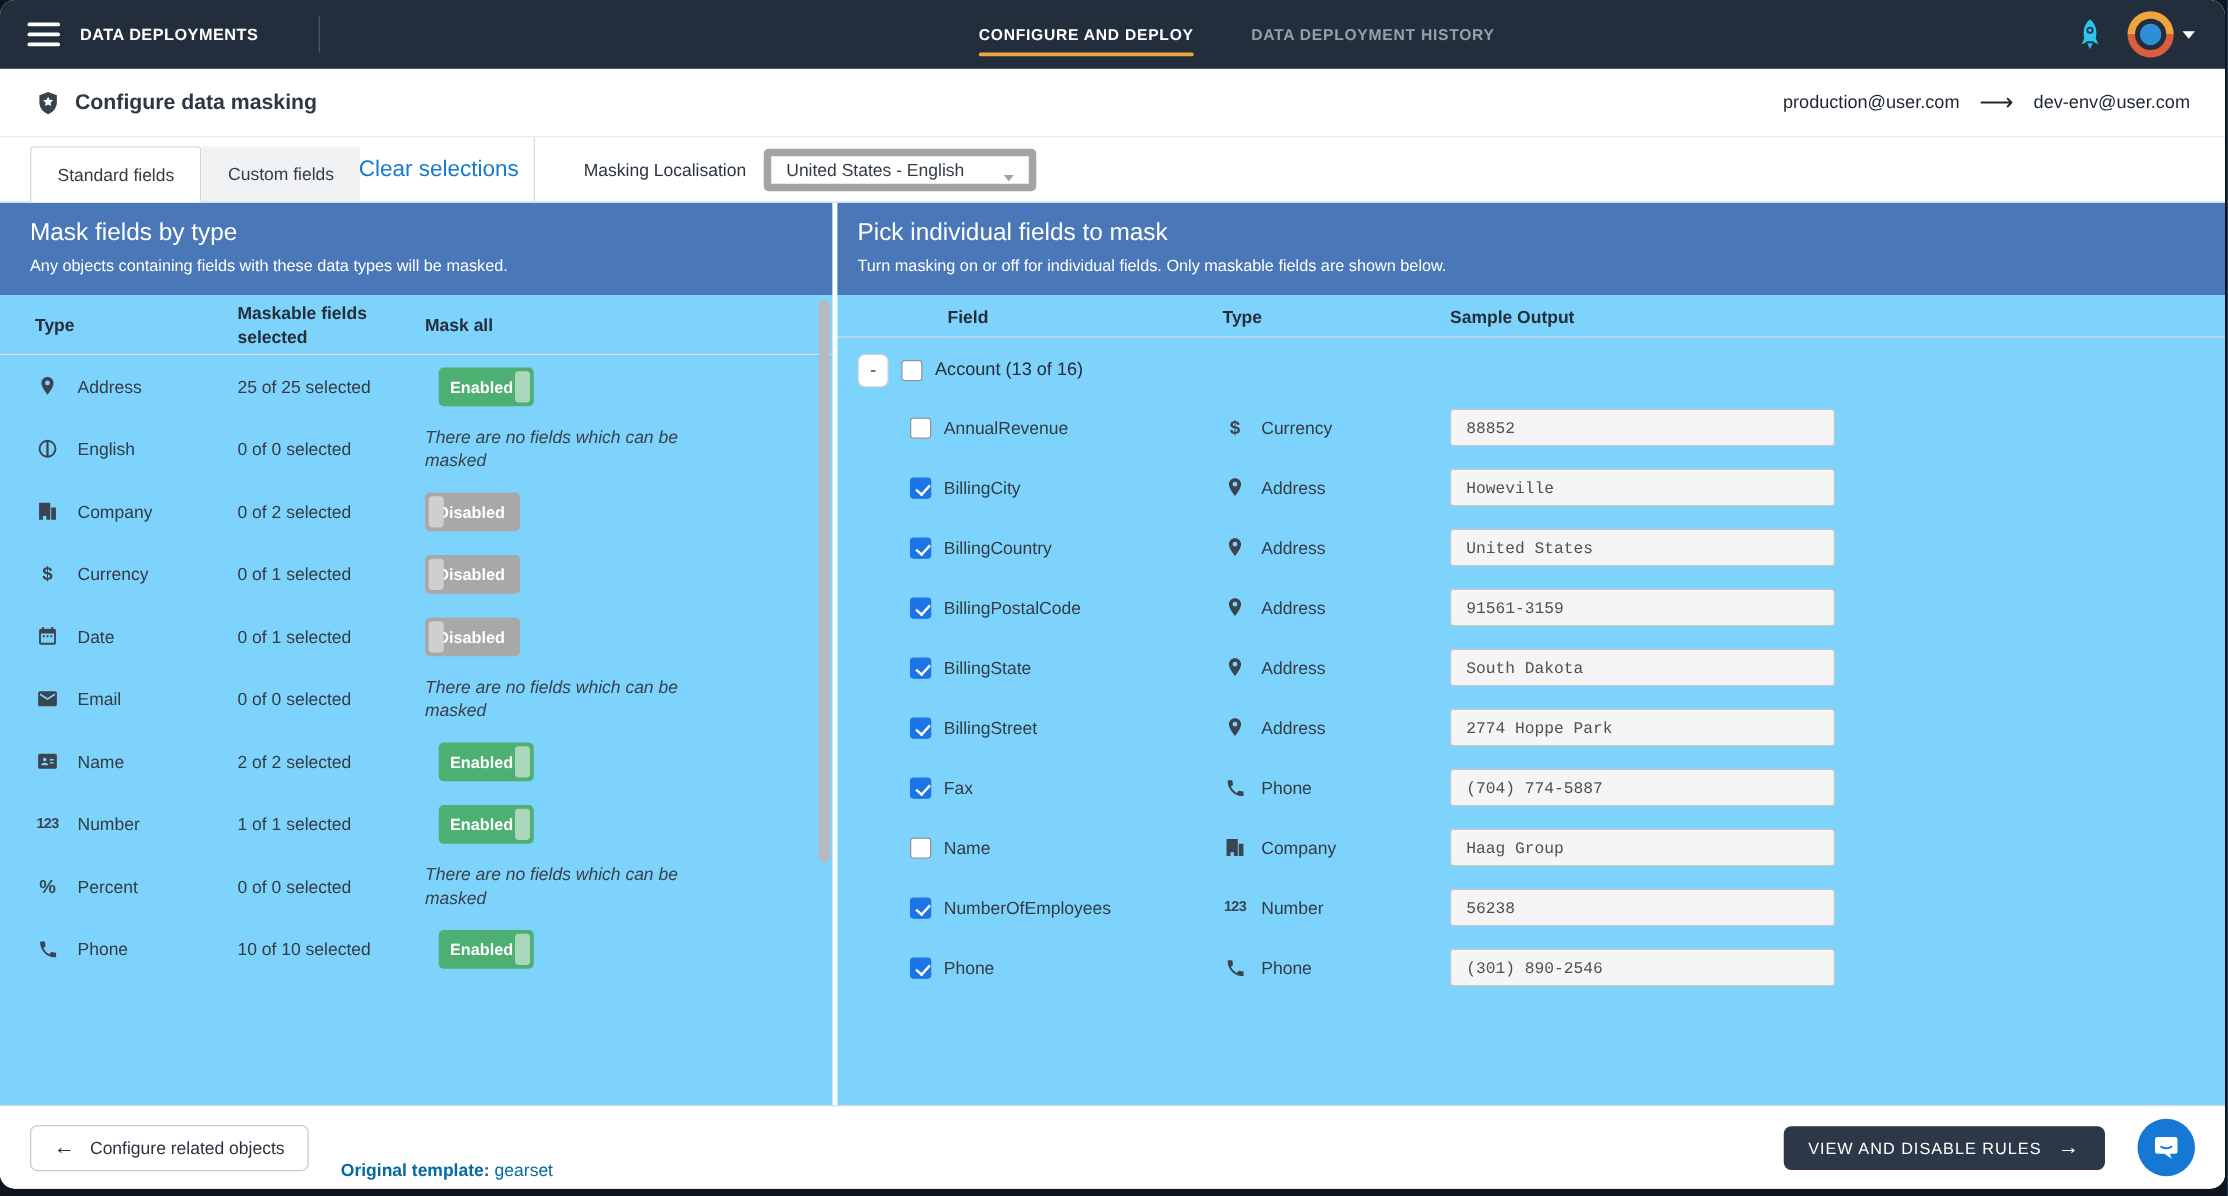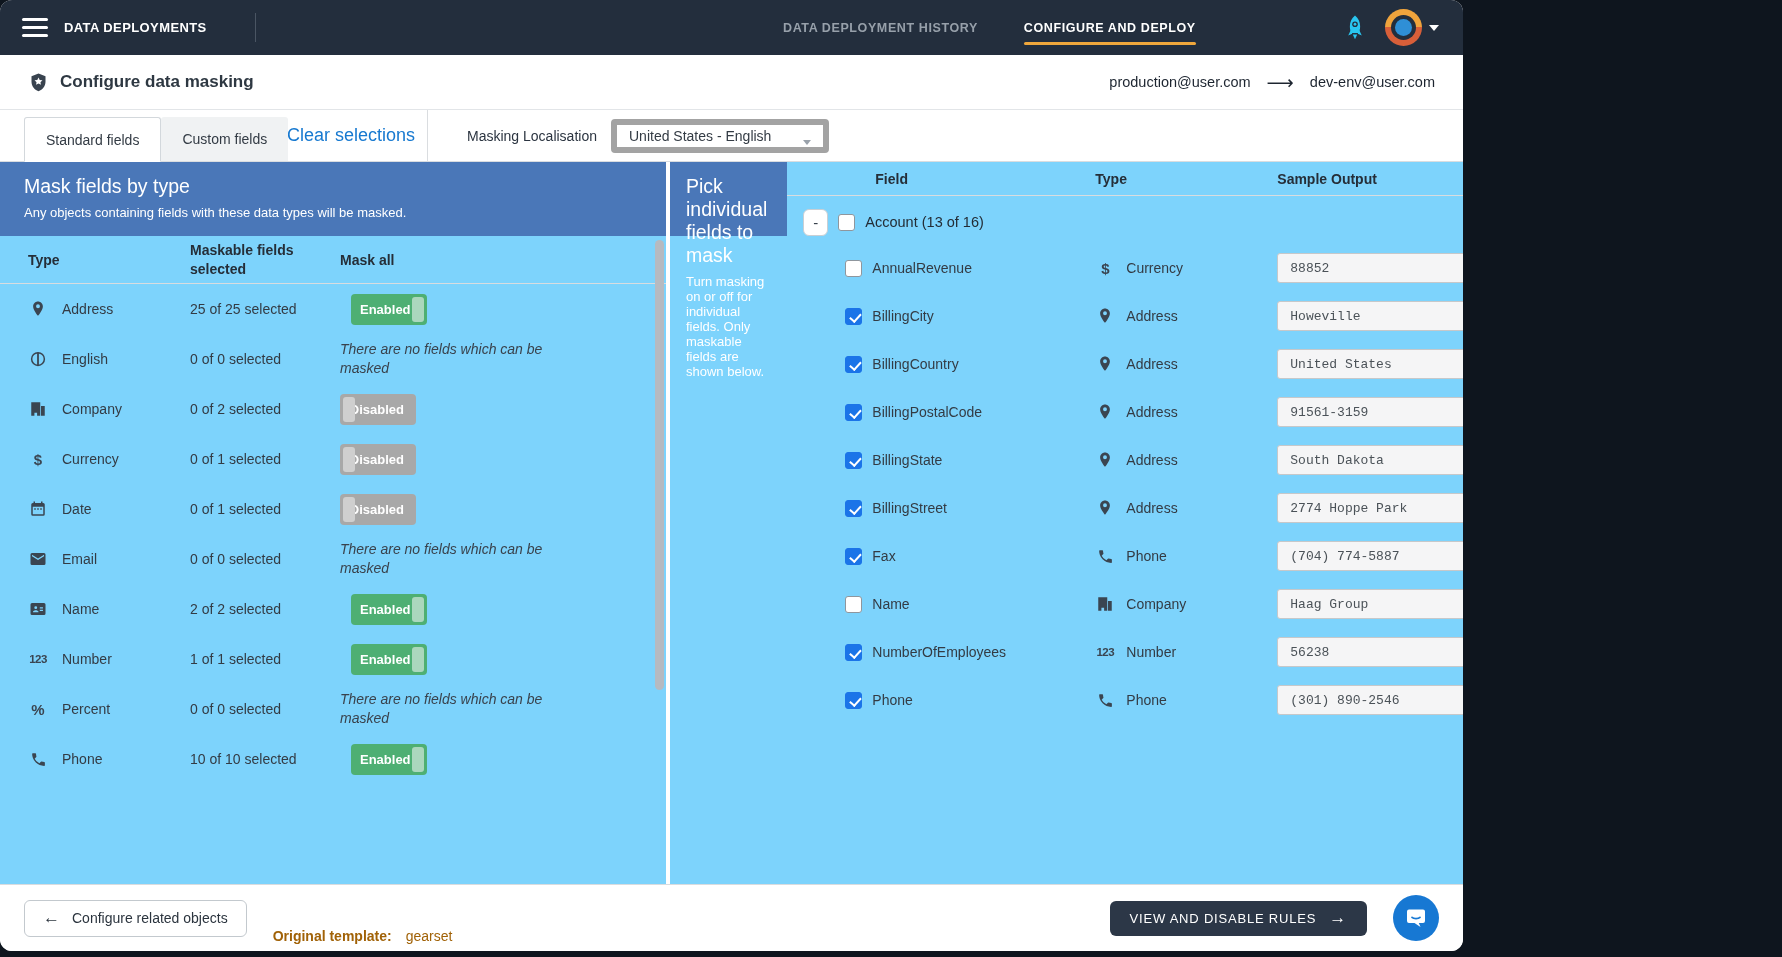--- a/index.html
+++ b/index.html
@@ -1,17 +1,17 @@
 <!DOCTYPE html>
 <html><head>
 <meta charset="utf-8">
 <style>
   * { margin:0; padding:0; box-sizing:border-box; }
   html,body { width:1782px; height:957px; background:#0e151e; font-family:"Liberation Sans","DejaVu Sans",sans-serif; }
-  .app { width:1463px; height:951px; background:#fff; border-radius:12px; overflow:hidden; display:flex; flex-direction:column; }
+  .app { width:1780px; height:951px; background:#fff; border-radius:12px; overflow:hidden; display:flex; flex-direction:column; }
 
   
   .nav { height:55px; background:#232e3d; display:flex; align-items:center; position:relative; flex:0 0 55px; }
   .burger { margin-left:22px; width:26px; display:flex; flex-direction:column; gap:5px; cursor:pointer; }
   .burger span { height:3px; background:#fff; border-radius:2px; }
   .nav-title { color:#fff; font-size:13px; font-weight:700; letter-spacing:.4px; margin-left:16px; }
   .nav-div { position:absolute; left:255px; top:13px; bottom:13px; width:1px; background:#4a5563; }
   .nav-tabs { position:absolute; left:783px; top:0; bottom:0; display:flex; gap:46px; }
   .nav-tab { color:#97a0aa; font-size:12.5px; font-weight:700; letter-spacing:.6px; height:100%; display:flex; align-items:center; position:relative; cursor:pointer; }
   .nav-tab.active { color:#fff; }
@@ -38,21 +38,21 @@
   .clear-link { position:absolute; left:287px; top:0; bottom:0; display:flex; align-items:center; color:#1779d0; font-size:18px; cursor:pointer; }
   .tb-div { position:absolute; left:427px; top:0; bottom:0; width:1px; background:#dadde0; }
   .loc-label { position:absolute; left:467px; top:0; bottom:0; display:flex; align-items:center; font-size:14px; color:#2b3440; }
   .loc-select { position:absolute; left:611px; top:9px; width:218px; height:34px; border:6px solid #a3a3a3; border-radius:4px; background:#fff; display:flex; align-items:center; padding:0 12px; font-size:14px; color:#333b44; cursor:pointer; }
   .loc-select::after { content:""; position:absolute; right:12px; top:15px; border-left:4.5px solid transparent; border-right:4.5px solid transparent; border-top:5px solid #9aa2ab; }
 
   
   .main { display:flex; flex:1 1 auto; background:#7dd3fc; overflow:hidden; }
   .left-panel { width:666px; flex:0 0 666px; display:flex; flex-direction:column; }
   .panel-gap { width:4px; flex:0 0 4px; background:#fff; }
-  .right-panel { flex:1 1 auto; display:flex; flex-direction:row; }
+  .right-panel { flex:1 1 auto; display:flex; flex-direction:column; }
   .panel-head { height:74px; flex:0 0 74px; background:#4a77b8; color:#fff; padding:13px 20px 0 24px; }
   .right-panel .panel-head { padding-left:16px; }
   .panel-head h2 { font-size:19.5px; font-weight:400; margin-bottom:7px; }
   .panel-head p { font-size:13px; font-weight:400; }
 
   .l-body { position:relative; flex:1 1 auto; overflow:hidden; }
   .l-header { display:flex; align-items:center; height:48px; padding-left:28px; border-bottom:1px solid #d9dcdf; font-size:14px; font-weight:700; color:#252e38; }
   .lh1 { width:162px; } .lh2 { width:150px; } .lh2 span { display:block; width:112px; line-height:1.3; } .lh3 { flex:1; }
   .l-row { display:flex; align-items:center; height:50px; padding-left:28px; }
   .lc1 { width:162px; display:flex; align-items:center; gap:14px; font-size:14px; color:#333b44; }
@@ -88,43 +88,43 @@
 
   .txt-ic { font-weight:700; color:#3a4551; }
   .txt-ic.num { font-size:11.5px; letter-spacing:-.5px; }
   .txt-ic.cur { font-size:15px; }
   .txt-ic.pct { font-size:15px; }
 
   
   .footer { height:67px; flex:0 0 67px; background:#fff; border-top:1px solid #d9dcdf; display:flex; align-items:center; padding:0 24px; }
   .back-btn { display:flex; align-items:center; gap:12px; height:37px; padding:0 18px; border:1px solid #c3c9ce; border-radius:6px; background:#fff; font-size:14px; color:#2b343e; cursor:pointer; }
   .back-btn .arr { font-size:17px; }
-  .tpl { margin-left:26px; font-size:14px; color:#a16207; display:flex; gap:14px;margin-top:36px; }
+  .tpl { margin-left:26px; font-size:14px; color:#0369a1; display:flex; gap:4px;margin-top:36px; }
   .tpl b { font-weight:700; }
   .foot-right { margin-left:auto; display:flex; align-items:center; gap:26px; }
   .primary-btn { height:35px; background:#2c3747; color:#fff; border-radius:6px; padding:0 20px; display:flex; align-items:center; gap:13px; font-size:13px; letter-spacing:.8px; cursor:pointer; }
   .primary-btn .arr { font-size:17px; }
   .chat-btn { width:46px; height:46px; border-radius:50%; background:#1778d3; display:flex; align-items:center; justify-content:center; cursor:pointer; }
 </style>
 </head>
 <body>
 
 <div class="app">
 
   <div class="nav">
     <div class="burger">
         <span></span>
         <span></span>
         <span></span>
       </div>
     <div class="nav-title">DATA DEPLOYMENTS</div>
     <div class="nav-div"></div>
     <div class="nav-tabs">
+      <div class="nav-tab active">CONFIGURE AND DEPLOY</div>
       <div class="nav-tab">DATA DEPLOYMENT HISTORY</div>
-      <div class="nav-tab active">CONFIGURE AND DEPLOY</div>
     </div>
     <div class="nav-right">
       <span style="display:flex;">
         <svg width="28" height="30" viewBox="0 0 24 24" fill="#29c5ef">
             <path d="M12 1.2c2.9 2.4 4.4 5.6 4.4 9.2 0 2-.4 4-1.3 5.9H8.9C8 14.4 7.6 12.4 7.6 10.4c0-3.6 1.5-6.8 4.4-9.2z"></path>
             <circle cx="12" cy="8.8" r="2.4" fill="#232e3d"></circle>
             <circle cx="12" cy="8.8" r="1.2" fill="#29c5ef"></circle>
             <path d="M8.6 13.2 6.2 18.4l3.4-1.4zM15.4 13.2l2.4 5.2-3.4-1.4z"></path>
             <path d="M10.1 17.6h3.8L12 21.6z"></path>
           </svg>

